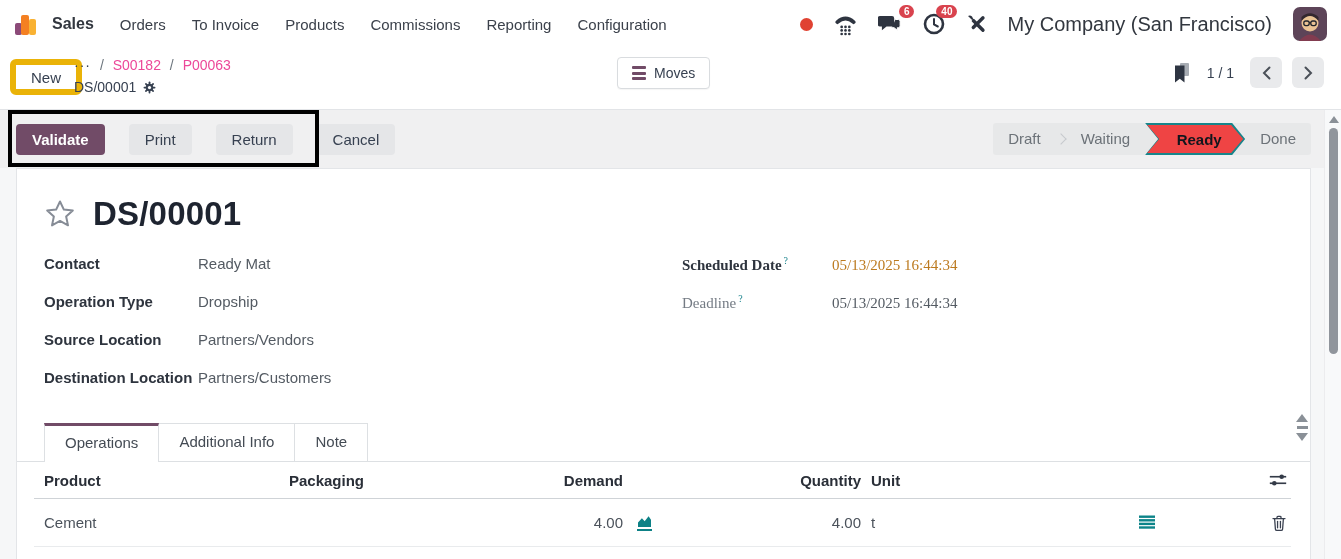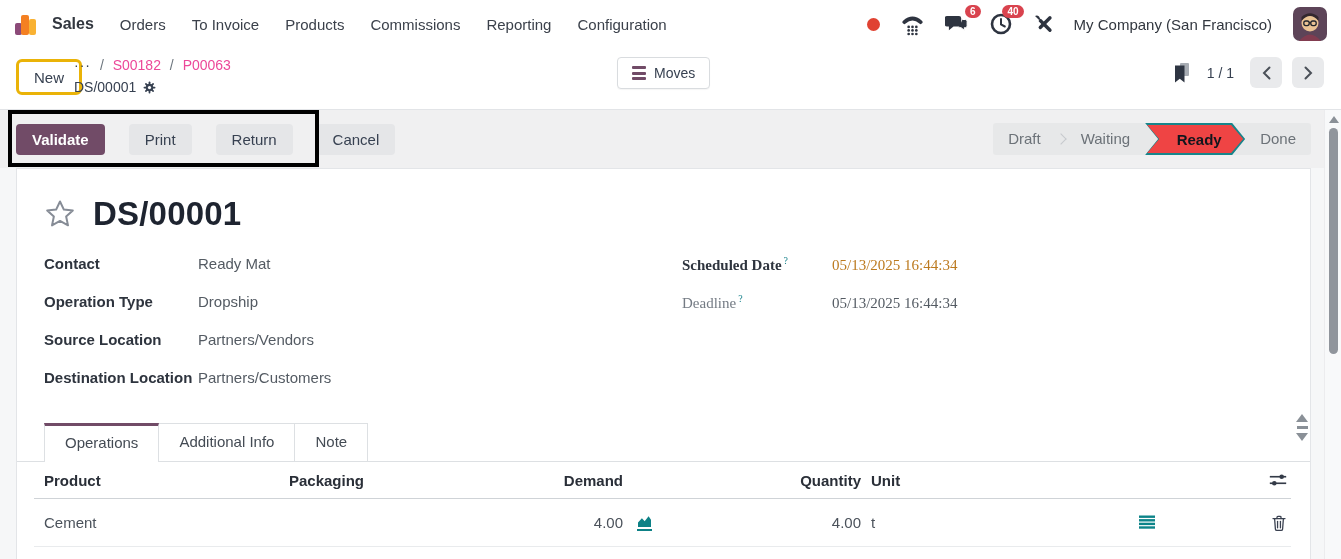--- a/index.html
+++ b/index.html
@@ -10,28 +10,28 @@
   .navbar { position:absolute; top:0; left:0; right:0; height:48px; background:#fff;
     display:flex; align-items:center; padding:0 14px; }
   .app-logo { display:flex; align-items:flex-end; margin-right:12px; }
   .app-name { font-size:16px; font-weight:700; color:#32373f; margin-right:26px; }
   .nav-item { font-size:15px; color:#3b414b; margin-right:26px; cursor:pointer; }
   .nav-right { margin-left:auto; display:flex; align-items:center; gap:21px; }
   .icon-wrap { position:relative; display:flex; align-items:center; }
   .badge { position:absolute; top:-8px; right:-12px; background:#d9434e; color:#fff;
     font-size:10px; font-weight:700; border-radius:9px; padding:1px 5px; line-height:11px; }
   .record-dot { width:13px; height:13px; border-radius:50%; background:#e04232; }
-  .company-name { font-size:15px; color:#32373f; }
+  .company-name { font-size:20px; color:#32373f; }
 
   
   .control-panel { position:absolute; top:48px; left:0; right:0; height:62px; background:#fff;
     border-bottom:1px solid #e2e4e7; }
-  .new-btn { position:absolute; left:16px; top:11px; height:36px; padding:0 15px;
+  .new-btn { position:absolute; left:10px; top:11px; height:36px; padding:0 15px;
     font-size:15px; font-weight:500; color:#374151; background:#fff;
-    border:3px solid #eab308; border-radius:6px; cursor:pointer; }
+    border:6px solid #eab308; border-radius:6px; cursor:pointer; }
   .crumbs { position:absolute; left:74px; top:6px; font-size:14px; }
   .crumb-line { line-height:22px; white-space:nowrap; }
   .crumb-sep { color:#6c757d; margin:0 5px; }
   .crumb-link { color:#ec4899; cursor:pointer; text-decoration:none; }
   .crumb-ellipsis { color:#374151; cursor:pointer; letter-spacing:1px; }
   .crumb-current { color:#374151; display:inline-flex; align-items:center; gap:6px; }
   .moves-btn { position:absolute; left:617px; top:9px; height:32px; padding:0 14px;
     background:#fff; border:1px solid #d9dcdf; border-radius:4px; display:flex;
     align-items:center; gap:8px; font-size:14px; color:#374151; cursor:pointer;
     box-shadow:0 1px 1px rgba(0,0,0,.04); }

